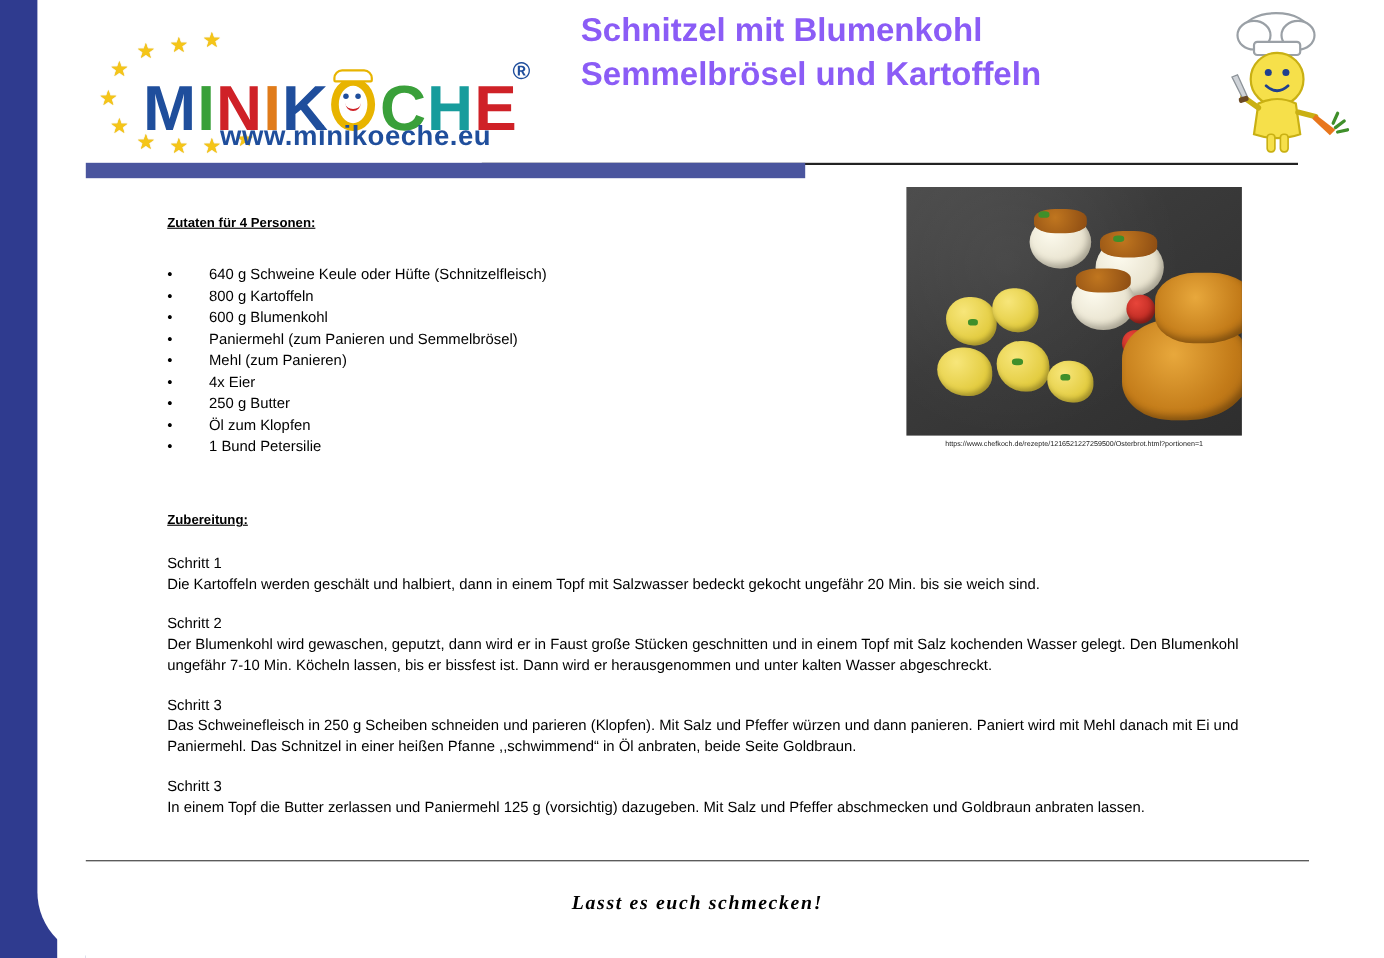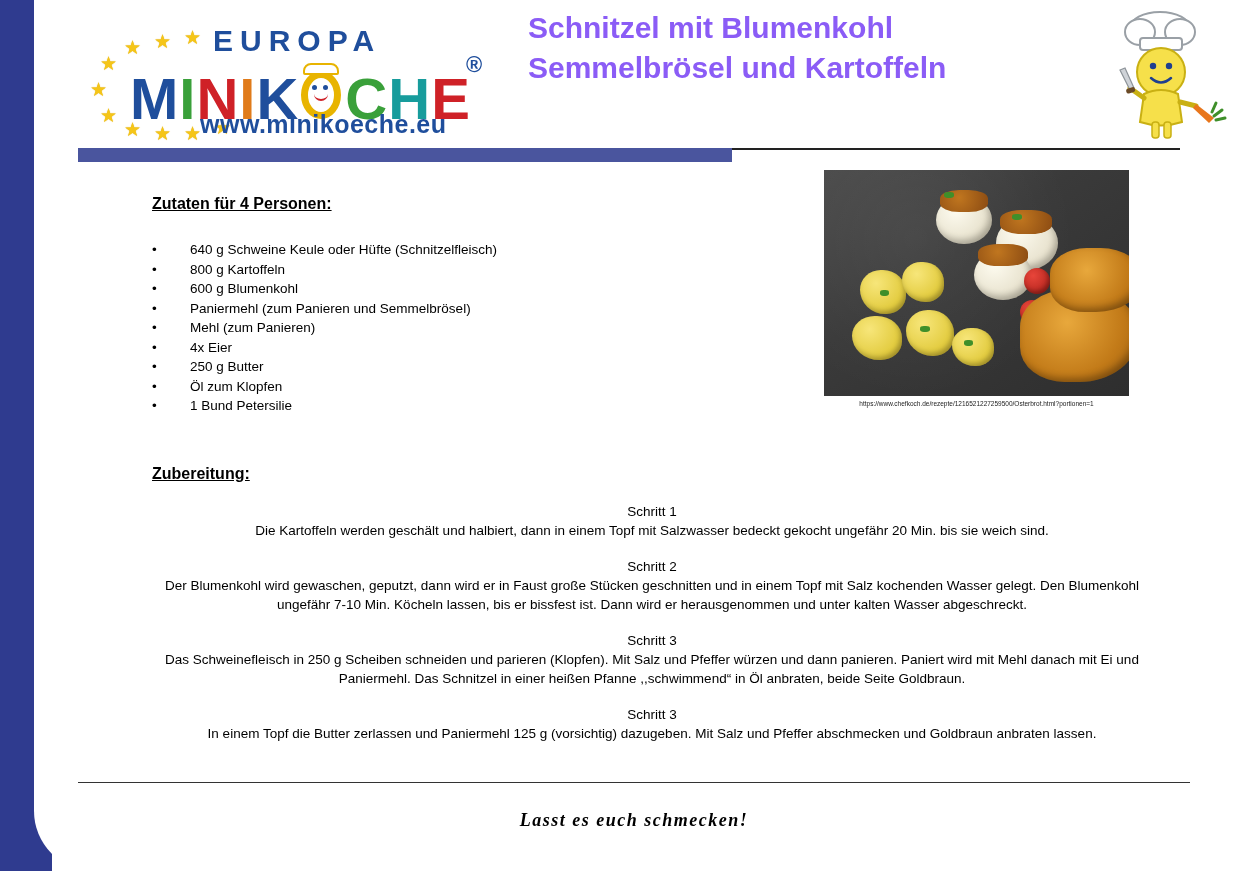--- a/index.html
+++ b/index.html
@@ -218,21 +218,21 @@
   .content {
     position: absolute;
     left: 78px;
     top: 162px;
     width: 1180px;
     height: 709px;
     z-index: 5;
   }
   .section-heading {
     position: absolute;
-    font-size: 16px;
+    font-size: 12px;
     font-weight: bold;
     color: #000000;
     text-decoration: underline;
   }
   #zutaten-heading { left: 74px; top: 33px; }
   #zubereitung-heading { left: 74px; top: 303px; }
 
   .ingredients {
     position: absolute;
     left: 74px;
@@ -247,21 +247,21 @@
   }
   .ing-bullet { width: 38px; }
   .ing-text { flex: 1; }
 
   .steps {
     position: absolute;
     left: 74px;
     top: 340px;
     width: 1000px;
   }
-  .step { margin-bottom: 17px; text-align: center; }
+  .step { margin-bottom: 17px; }
   .step-label {
     font-size: 13.5px;
     line-height: 19px;
     color: #000000;
   }
   .step-text {
     font-size: 13.5px;
     line-height: 19px;
     color: #000000;
   }
@@ -364,21 +364,20 @@
       <span class="star" style="left:36px; top:32px;">★</span>
       <span class="star" style="left:12px; top:48px;">★</span>
       <span class="star" style="left:2px;  top:74px;">★</span>
       <span class="star" style="left:12px; top:100px;">★</span>
       <span class="star" style="left:36px; top:114px;">★</span>
       <span class="star" style="left:66px; top:118px;">★</span>
       <span class="star" style="left:96px; top:118px;">★</span>
       <span class="star" style="left:126px; top:112px;">★</span>
     </div>
 
-    <div class="logo-europa">EUROPA</div>
 
     <div class="logo-mini">
       <span class="c-blue">M</span><span class="c-green">I</span><span class="c-red">N</span><span class="c-orange">I</span><span class="c-blue">K</span><span class="o-egg"><span class="ring"></span><span class="hat"></span><span class="face">
             <span class="eye l"></span>
             <span class="eye r"></span>
             <span class="mouth"></span>
           </span></span><span class="c-green">C</span><span class="c-teal">H</span><span class="c-red">E</span>
     </div>
     <div class="logo-reg">®</div>
     <div class="logo-url">www.minikoeche.eu</div>

